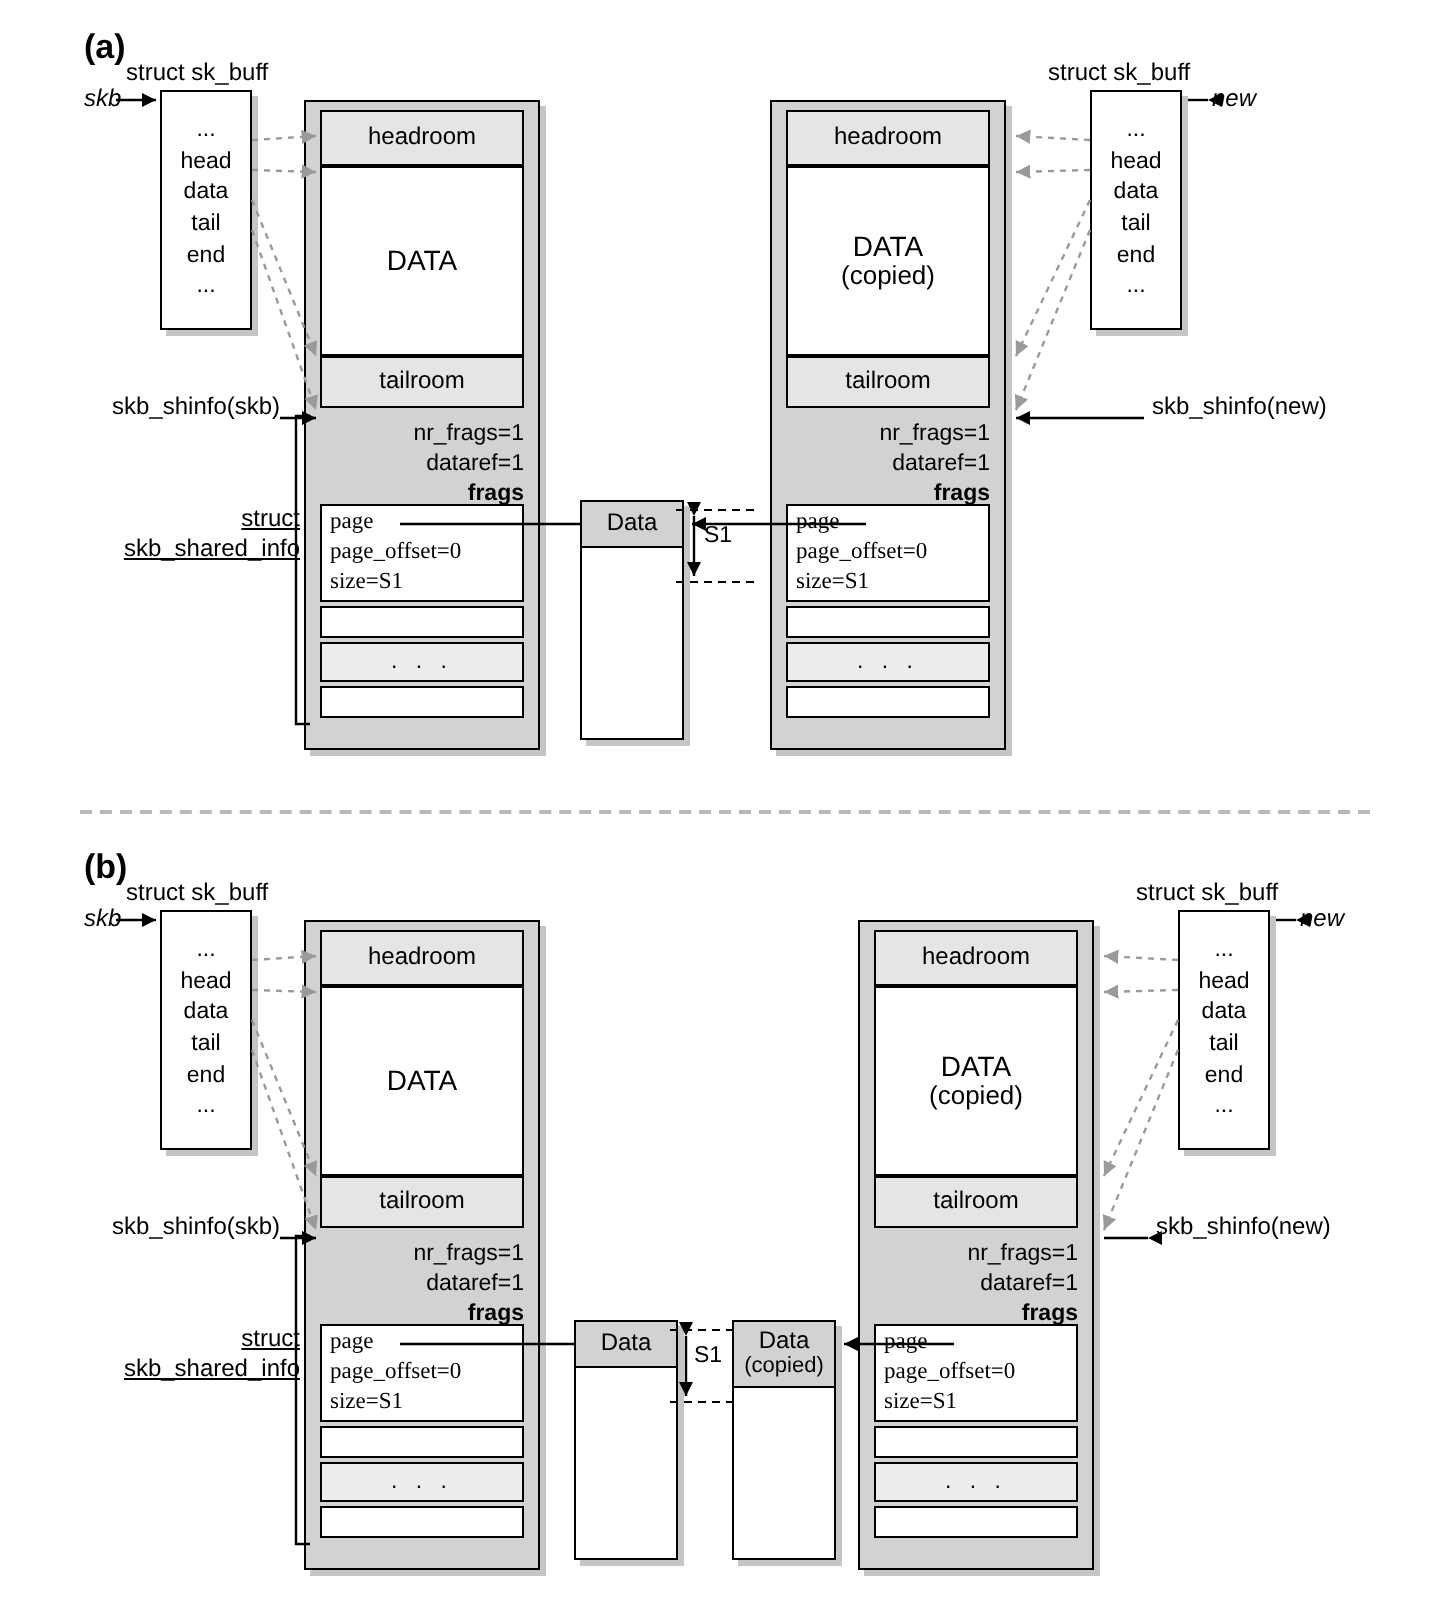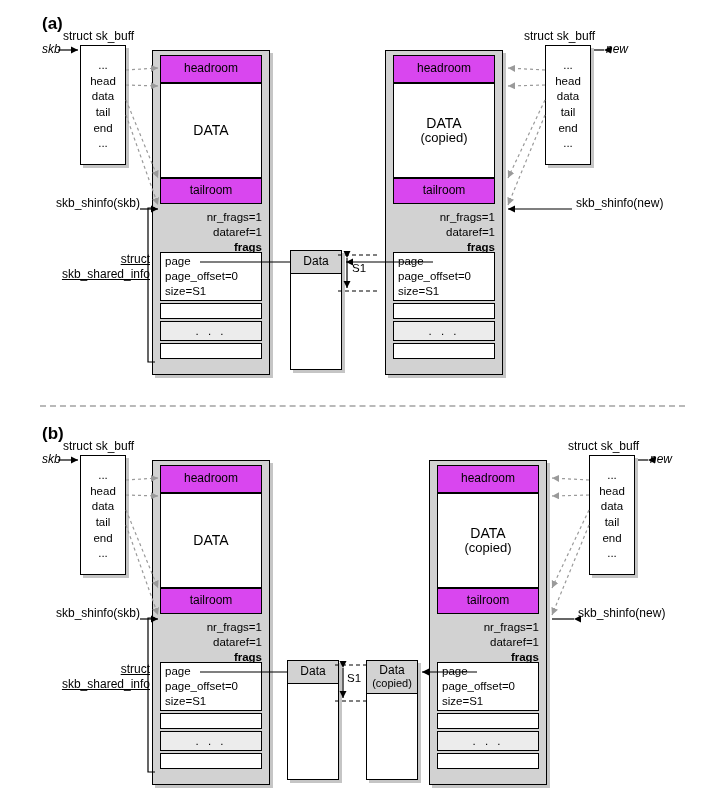--- a/index.html
+++ b/index.html
@@ -47,21 +47,21 @@
     font-size: 12px;
     display: flex;
     align-items: center;
     justify-content: center;
     text-align: center;
     line-height: 1.15;
   }
   .shadow {
     box-shadow: 3px 3px 0 rgba(150,150,150,0.55);
   }
-  .lgrey { background: #d946ef; }
+  .lgrey { background: #e5e5e5; }
   .white { background: #ffffff; }
 
   .skbuff {
     position: absolute;
     box-sizing: border-box;
     border: 1px solid #000;
     background: #ffffff;
     box-shadow: 3px 3px 0 rgba(150,150,150,0.55);
     font-size: 11.5px;
     display: flex;
@@ -107,20 +107,21 @@
     box-sizing: border-box;
     border: 1px solid #000;
     background: #fff;
     font-size: 11.5px;
     margin-bottom: 2px;
     line-height: 1.3;
   }
   .innerlist .pg {
     text-align: left;
     padding: 1px 4px;
+    font-family: Liberation Serif, serif;
   }
   .innerlist .blank { background:#fff; }
   .innerlist .dots {
     text-align: center;
     background: #ececec;
     letter-spacing: 3px;
   }
 
   svg.overlay {
     position: absolute;

